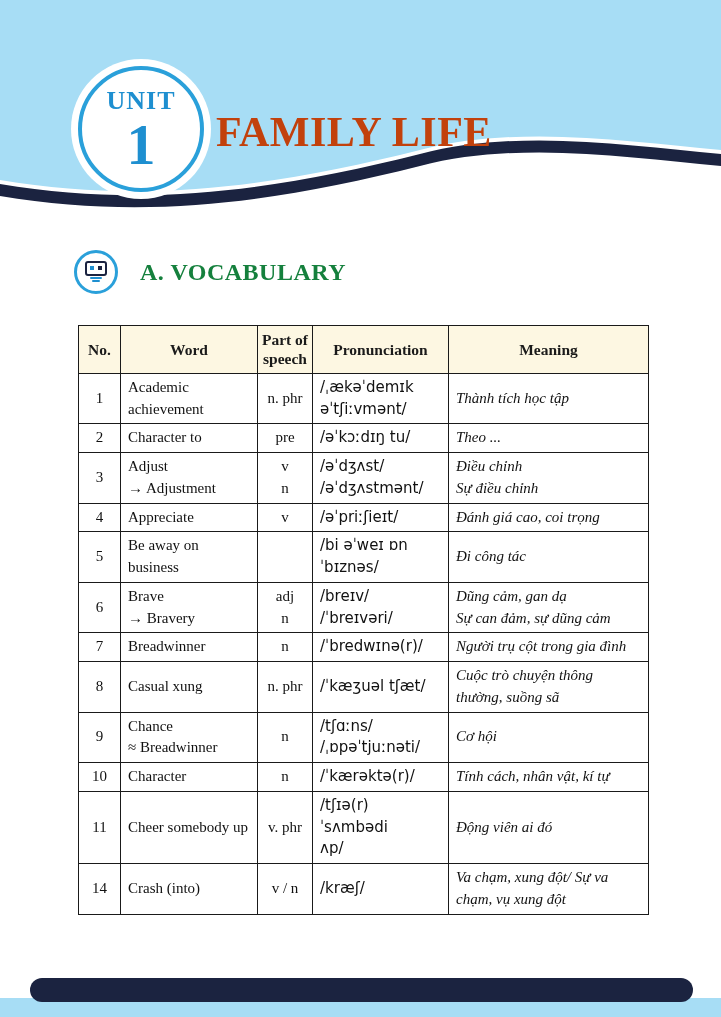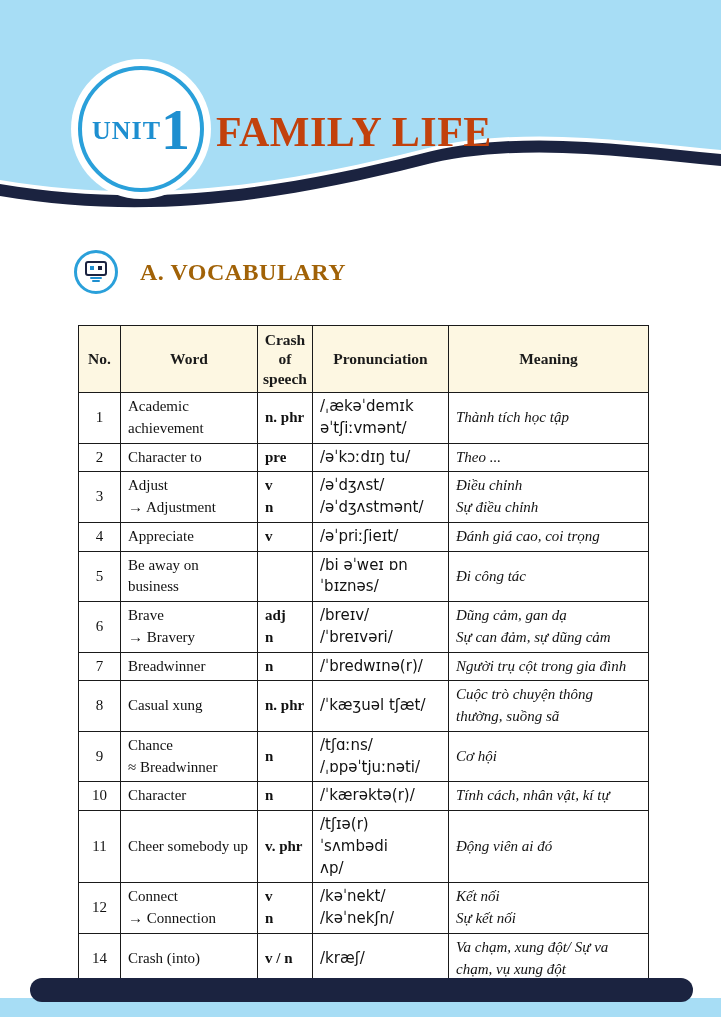--- a/index.html
+++ b/index.html
@@ -4,48 +4,48 @@
 <style>
   html,body{margin:0;padding:0;background:#fff;}
   body{width:721px;height:1017px;position:relative;font-family:"Liberation Serif","DejaVu Serif",serif;overflow:hidden;}
   .page{position:absolute;inset:0;background:#fff;}
 
   
   .wave-svg{position:absolute;top:0;left:0;z-index:1;}
   .unit-circle{
     position:absolute;left:78px;top:66px;width:118px;height:118px;border-radius:50%;
     background:#fff;border:4px solid #2aa0da;box-shadow:0 0 0 7px #fff;
-    display:flex;flex-direction:row;align-items:center;justify-content:center;z-index:3;
+    display:flex;flex-direction:column;align-items:center;justify-content:center;z-index:3;
   }
   .unit-label{font-weight:bold;font-size:26px;color:#1e8fd0;letter-spacing:1px;line-height:1;margin-top:4px;}
   .unit-number{font-weight:bold;font-size:58px;color:#1e8fd0;line-height:1;margin-top:2px;}
   .page-title{position:absolute;left:212px;top:104px;margin:4px;z-index:3;
     font-size:42px;font-weight:bold;color:#c2410c;letter-spacing:0.5px;}
 
   
   .section-head{position:absolute;top:250px;left:74px;display:flex;align-items:center;gap:22px;z-index:2;}
   .vocab-icon{width:44px;height:44px;border-radius:50%;border:3px solid #2aa0da;background:#fff;
     display:flex;align-items:center;justify-content:center;box-sizing:border-box;}
-  .section-title{margin:0;font-size:24px;font-weight:bold;color:#a16207;letter-spacing:0.5px;}
+  .section-title{margin:0;font-size:24px;font-weight:bold;color:#15803d;letter-spacing:0.5px;}
 
   
   .table-wrap{position:absolute;top:325px;left:78px;z-index:2;}
   table.vocab-table{border-collapse:collapse;width:570px;table-layout:fixed;}
   .c-no{width:42px;}.c-word{width:137px;}.c-pos{width:55px;}.c-pron{width:136px;}.c-meaning{width:200px;}
   .vocab-table th,.vocab-table td{border:1px solid #1a1a1a;box-sizing:border-box;}
   .vocab-table th{
     background:#fdf7e2;font-weight:bold;font-size:15.5px;color:#1a1a1a;
     text-align:center;vertical-align:middle;padding:4px 3px;height:44px;line-height:1.25;
   }
   .vocab-table td{
     font-size:15px;color:#111;padding:3px 7px;vertical-align:middle;
     white-space:pre-line;line-height:1.45;height:26px;
   }
   .cell-no{text-align:center;padding:3px 2px;}
-  .cell-pos{text-align:left;padding:3px 2px;font-weight:bold;}
+  .cell-pos{text-align:center;padding:3px 2px;}
   .cell-pron{font-family:"DejaVu Sans",sans-serif;font-size:14px;}
   .cell-meaning{font-style:italic;margin-left:24px;}
 
   
   .footer-strip{position:absolute;left:0;right:0;bottom:0;height:19px;background:#a7ddf5;z-index:1;}
   .footer-bar{position:absolute;left:30px;right:28px;bottom:15px;height:24px;background:#1b2340;border-radius:13px;z-index:2;}
 </style>
 </head>
 <body>
 
@@ -81,21 +81,21 @@
         <col class="c-no">
           <col class="c-word">
           <col class="c-pos">
           <col class="c-pron">
           <col class="c-meaning">
       </colgroup>
       <thead>
         <tr>
           <th>No.</th>
           <th>Word</th>
-          <th>Crash of speech</th>
+          <th>Part of speech</th>
           <th>Pronunciation</th>
           <th>Meaning</th>
         </tr>
       </thead>
       <tbody>
           <tr>
             <td class="cell-no">1</td>
             <td class="cell-word">Academic
 achievement</td>
             <td class="cell-pos">n. phr</td>
@@ -181,31 +181,20 @@
           </tr>
           <tr>
             <td class="cell-no">11</td>
             <td class="cell-word">Cheer somebody up</td>
             <td class="cell-pos">v. phr</td>
             <td class="cell-pron">/tʃɪə(r) ˈsʌmbədi
 ʌp/</td>
             <td class="cell-meaning">Động viên ai đó</td>
           </tr>
           <tr>
-            <td class="cell-no">12</td>
-            <td class="cell-word">Connect
-→ Connection</td>
-            <td class="cell-pos">v
-n</td>
-            <td class="cell-pron">/kəˈnekt/
-/kəˈnekʃn/</td>
-            <td class="cell-meaning">Kết nối
-Sự kết nối</td>
-          </tr>
-          <tr>
             <td class="cell-no">14</td>
             <td class="cell-word">Crash (into)</td>
             <td class="cell-pos">v / n</td>
             <td class="cell-pron">/kræʃ/</td>
             <td class="cell-meaning">Va chạm, xung đột/ Sự va
 chạm, vụ xung đột</td>
           </tr>
         </tbody>
     </table>
   </div>

